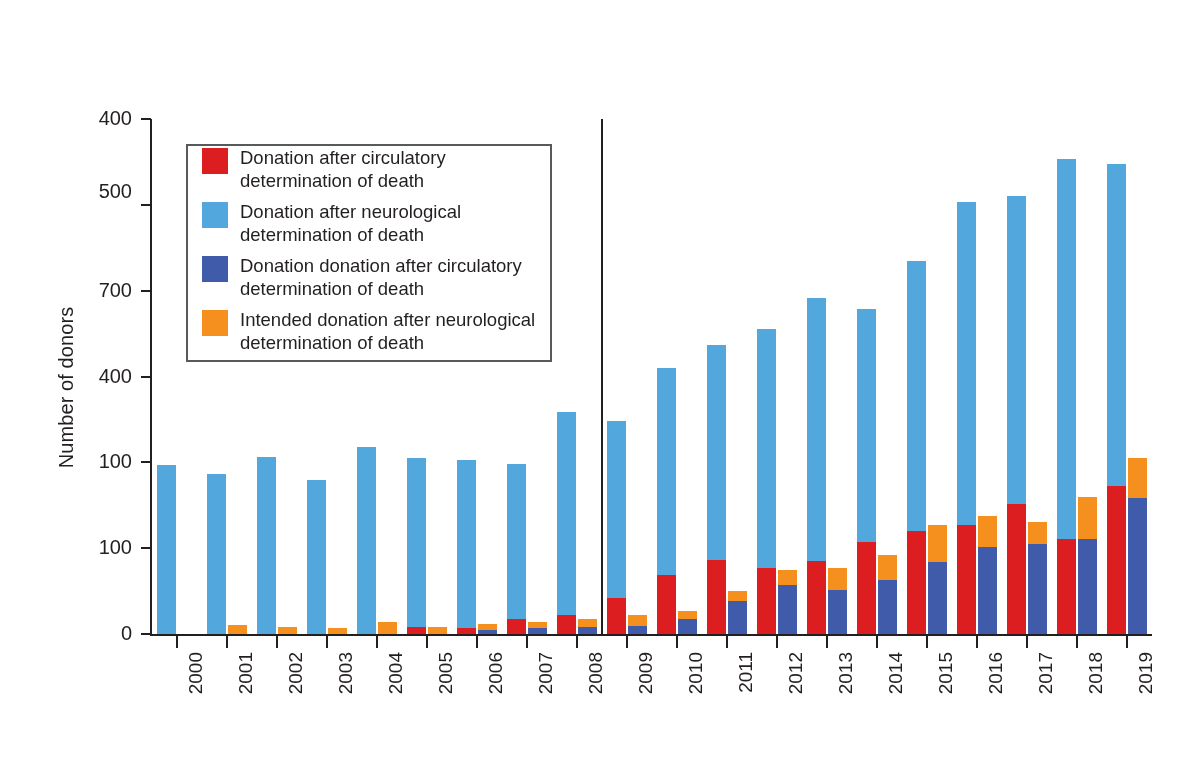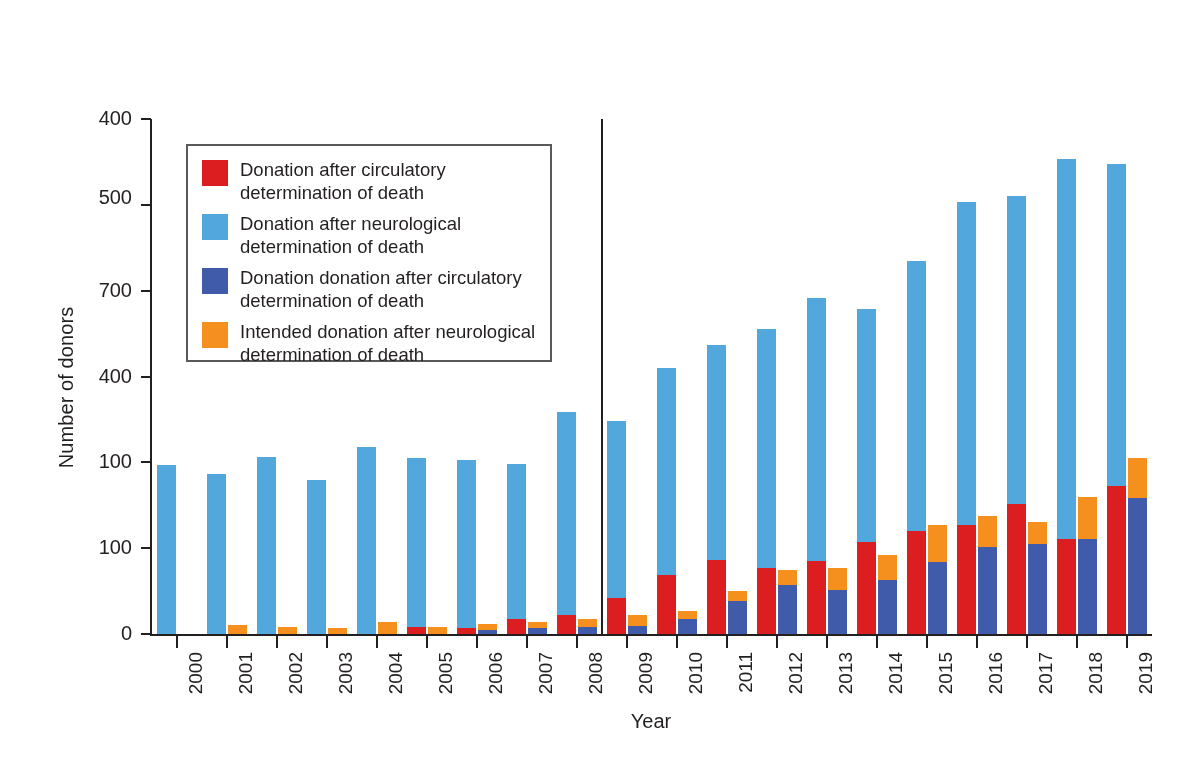--- a/index.html
+++ b/index.html
@@ -115,21 +115,21 @@
   
   .legend-box {
     position: absolute;
     left: 186px;
     top: 144px;
     width: 366px;
     height: 218px;
     background: #ffffff;
     border: 2px solid #58595b;
     box-sizing: border-box;
-    padding: 12px 12px 0 14px;
+    padding: 0 12px 0 14px;
   }
   .legend-row {
     display: flex;
     align-items: flex-start;
     margin-bottom: 8px;
   }
   .legend-swatch {
     width: 26px;
     height: 26px;
     flex: 0 0 26px;
@@ -154,21 +154,21 @@
       <div class="y-tick-label" style="top: 623px;">0</div>
       <div class="y-tick" style="top: 547.167px;"></div>
       <div class="y-tick-label" style="top: 537.167px;">100</div>
       <div class="y-tick" style="top: 461.333px;"></div>
       <div class="y-tick-label" style="top: 451.333px;">100</div>
       <div class="y-tick" style="top: 375.5px;"></div>
       <div class="y-tick-label" style="top: 365.5px;">400</div>
       <div class="y-tick" style="top: 289.667px;"></div>
       <div class="y-tick-label" style="top: 279.667px;">700</div>
       <div class="y-tick" style="top: 203.833px;"></div>
-      <div class="y-tick-label" style="top: 187px; text-align: right;">500</div>
+      <div class="y-tick-label" style="top: 181px; text-align: right;">500</div>
       <div class="y-tick" style="top: 118px;"></div>
       <div class="y-tick-label" style="top: 108px;">400</div>
     </div>
 
   <div class="plot-area" id="plot-area">
       <div class="bar" style="left: 157px; width: 19px; height: 515px;">
         <div class="seg" style="background: rgb(82, 168, 221); bottom: 0px; height: 169.092px;"></div>
       </div>
       <div class="bar" style="left: 178px; width: 19px; height: 515px;"></div>
       <div class="bar" style="left: 207px; width: 19px; height: 515px;">
@@ -352,21 +352,20 @@
       <div class="x-tick-label" style="left: 936px;">2015</div>
       <div class="x-tick" style="left: 976px;"></div>
       <div class="x-tick-label" style="left: 986px;">2016</div>
       <div class="x-tick" style="left: 1026px;"></div>
       <div class="x-tick-label" style="left: 1036px;">2017</div>
       <div class="x-tick" style="left: 1076px;"></div>
       <div class="x-tick-label" style="left: 1086px;">2018</div>
       <div class="x-tick" style="left: 1126px;"></div>
       <div class="x-tick-label" style="left: 1136px;">2019</div>
     </div>
-  <div class="x-axis-title">Year</div>
 
   <div class="legend-box" id="legend-box">
       <div class="legend-row">
         <span class="legend-swatch" style="background: rgb(220, 30, 33);"></span>
         <span class="legend-label">Donation after circulatory
 determination of death</span>
       </div>
       <div class="legend-row">
         <span class="legend-swatch" style="background: rgb(82, 168, 221);"></span>
         <span class="legend-label">Donation after neurological

